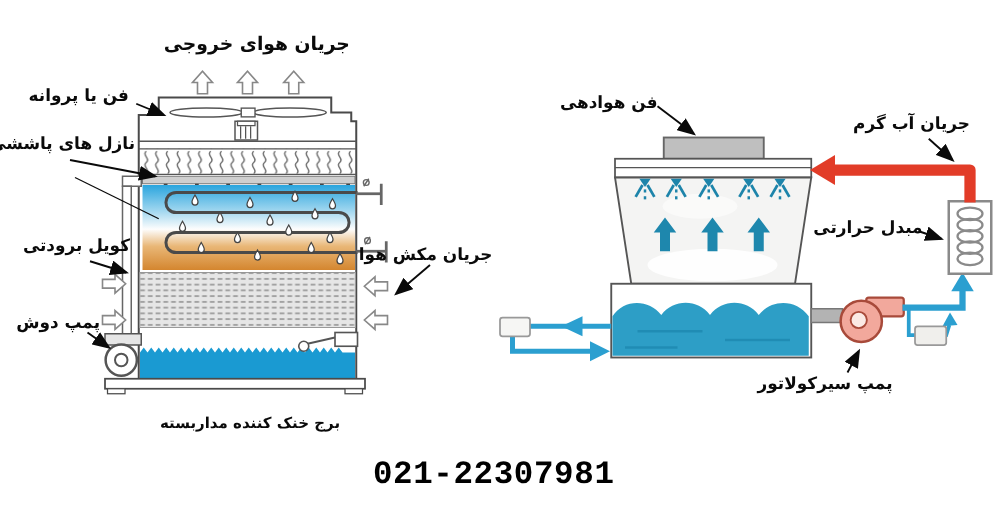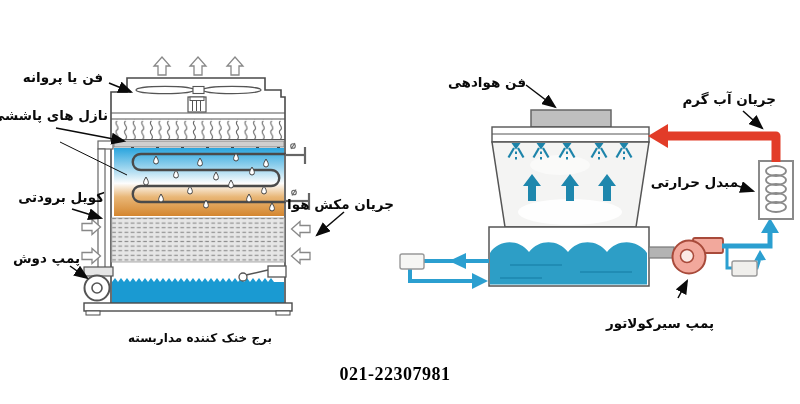--- a/index.html
+++ b/index.html
@@ -4,22 +4,22 @@
 <style>
   html,body{margin:0;padding:0;background:#fff;}
   #canvas{position:relative;width:800px;height:404px;background:#fff;overflow:hidden;
           font-family:"DejaVu Sans",sans-serif;}
   #art{position:absolute;left:0;top:0;}
   .lbl{position:absolute;color:#0a0a0a;font-weight:bold;font-size:13.5px;line-height:1.25;
        text-align:center;direction:rtl;white-space:nowrap;font-family:"DejaVu Sans",sans-serif;}
   .lbl.big{font-size:15px;}
   .caption{position:absolute;color:#0a0a0a;font-weight:bold;font-size:12px;text-align:center;
            direction:rtl;white-space:nowrap;font-family:"DejaVu Sans",sans-serif;}
-  .phone{position:absolute;color:#000;font-weight:bold;font-size:18px;text-align:center;
-         direction:ltr;letter-spacing:.5px;font-family:Liberation Serif, serif;}
+  .phone{position:absolute;color:#000;font-weight:bold;font-size:26px;text-align:center;
+         direction:ltr;letter-spacing:.5px;font-family:Liberation Mono, monospace;}
 </style>
 </head>
 <body>
 
 <div id="canvas">
 
   <svg id="art" width="800" height="404" viewBox="0 0 800 404">
     <defs>
       <linearGradient id="czone" x1="0" y1="0" x2="0" y2="1">
         <stop offset="0" stop-color="#2aa5de"></stop>
@@ -251,36 +251,37 @@
       <line x1="72" y1="209" x2="101" y2="218" marker-end="url(#ah)"></line>
       <line x1="70" y1="266" x2="87" y2="278" marker-end="url(#ah)"></line>
       <line x1="344" y1="212" x2="317" y2="235" marker-end="url(#ah)"></line>
       <line x1="526" y1="85" x2="555" y2="107" marker-end="url(#ah)"></line>
       <line x1="743" y1="111" x2="762" y2="128" marker-end="url(#ah)"></line>
       <line x1="735" y1="185" x2="753" y2="191" marker-end="url(#ah)"></line>
       <line x1="678" y1="298" x2="687" y2="281" marker-end="url(#ah)"></line>
     </g>
   </svg>
 
+  <div class="lbl big" style="left:128px;top:26px;width:155px;">جریان هوای خروجی</div>
 
   <div class="lbl" style="left:16px;top:69px;width:94px;">فن یا پروانه</div>
 
   <div class="lbl" style="left:2px;top:107px;width:106px;">نازل های پاششی</div>
 
   <div class="lbl" style="left:20px;top:189px;width:84px;">کویل برودتی</div>
 
   <div class="lbl" style="left:18px;top:250px;width:62px;">پمپ دوش</div>
 
   <div class="lbl" style="left:308px;top:196px;width:86px;">جریان مکش هوا</div>
 
   <div class="caption" style="left:105px;top:331px;width:190px;">برج خنک کننده مداربسته</div>
 
   <div class="lbl" style="left:458px;top:74px;width:68px;">فن هوادهی</div>
 
   <div class="lbl" style="left:678px;top:91px;width:98px;text-align:right;">جریان آب گرم</div>
 
   <div class="lbl" style="left:660px;top:174px;width:78px;">مبدل حرارتی</div>
 
-  <div class="lbl" style="left:624px;top:299px;width:90px;margin-top:16px;">پمپ سیرکولاتور</div>
+  <div class="lbl" style="left:624px;top:299px;width:90px;">پمپ سیرکولاتور</div>
 
 
   <div class="phone" style="left:285px;top:364px;width:220px;">021-22307981</div>
 </div>
 
 </body></html>

